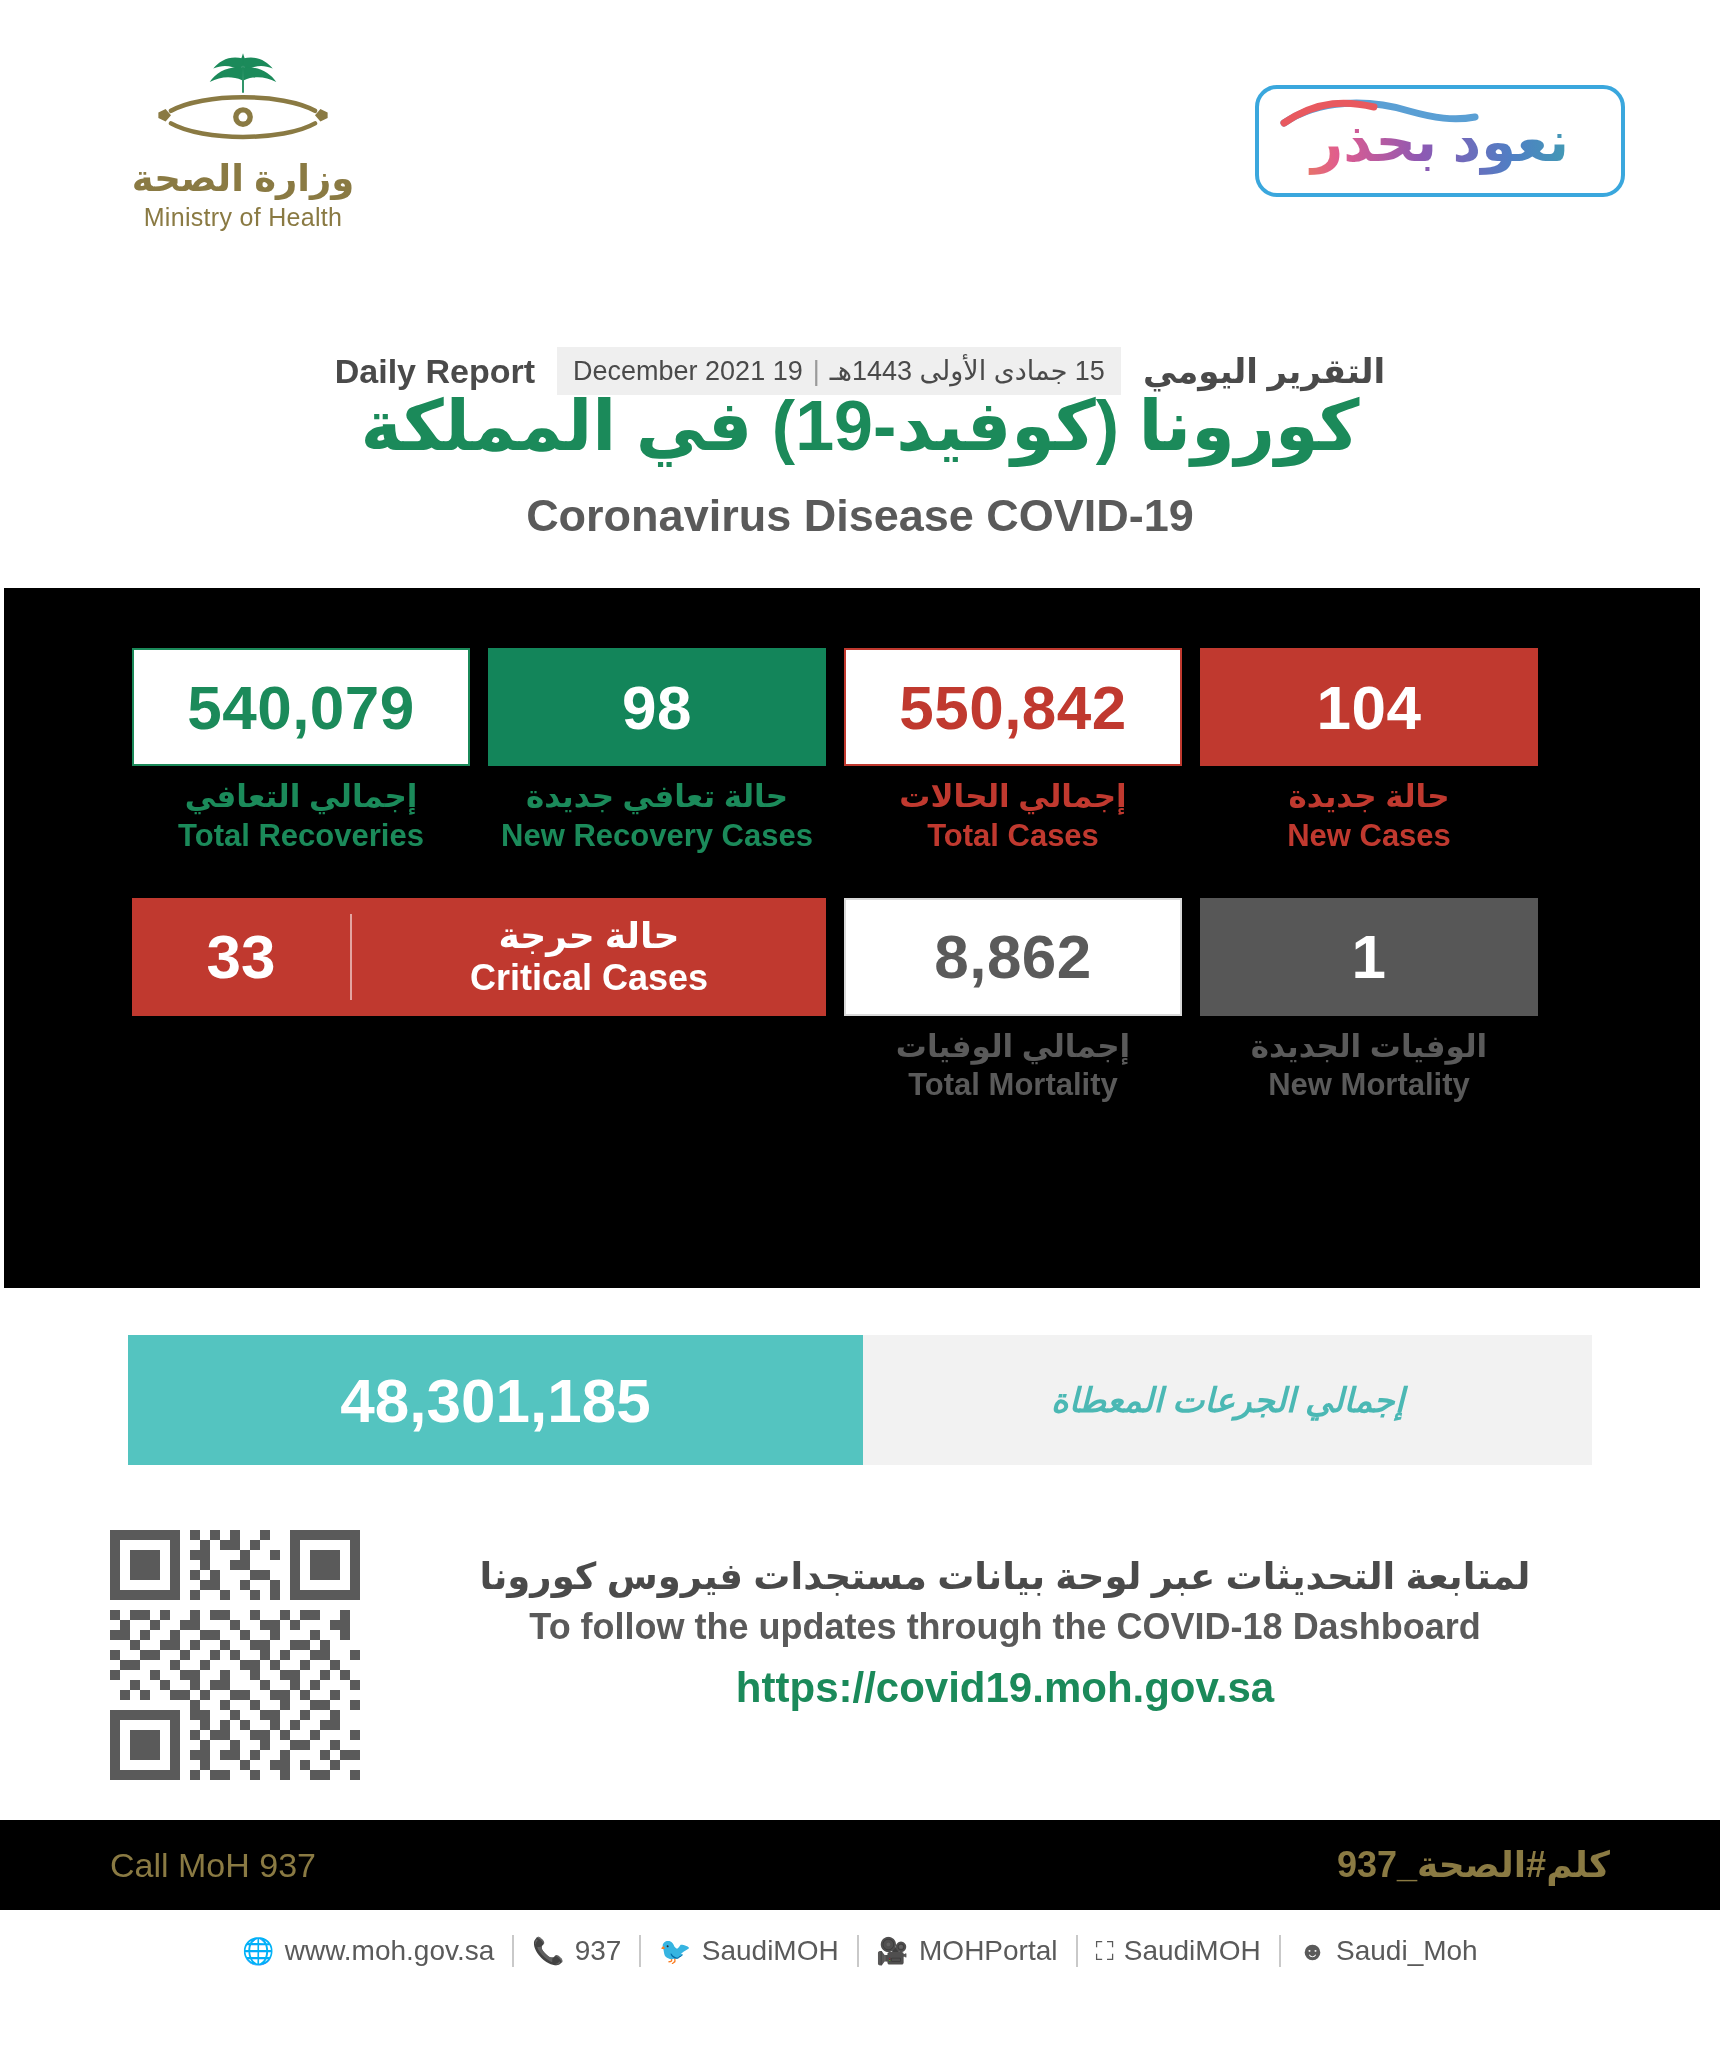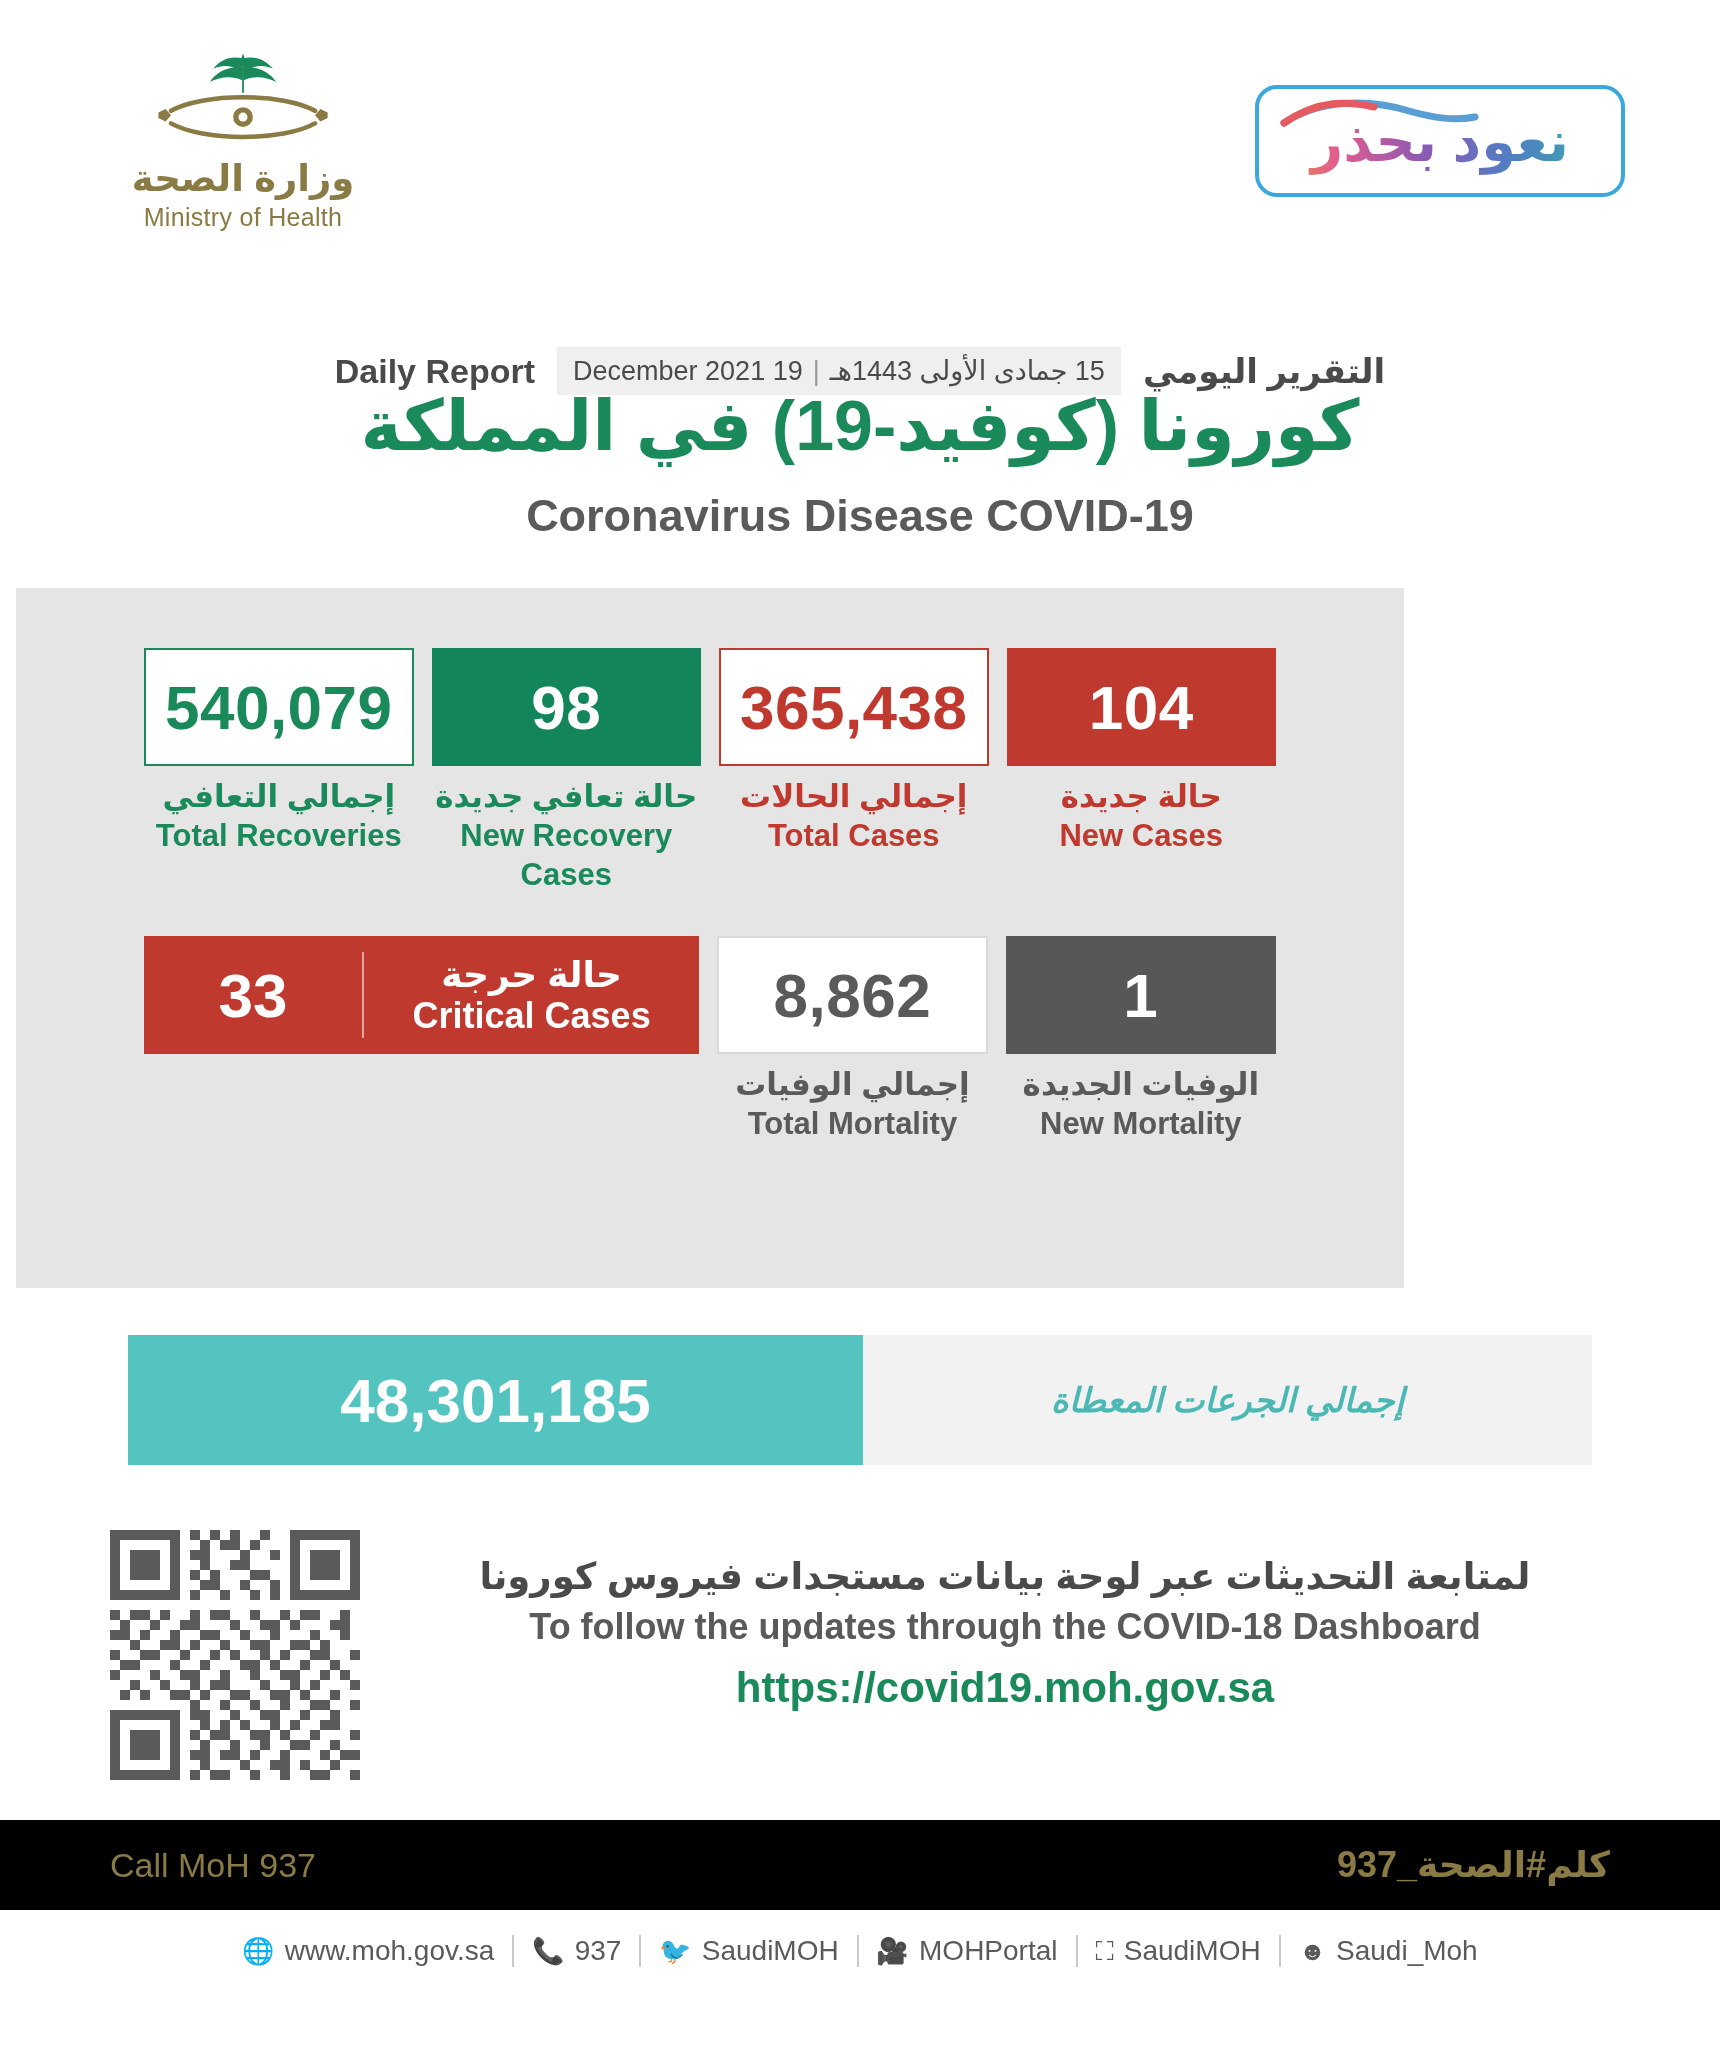--- a/index.html
+++ b/index.html
@@ -134,24 +134,24 @@
     text-align: center;
     font-size: 45px;
     font-weight: bold;
     color: #5a5a5a;
   }
 
   
   .stats-panel {
     position: absolute;
     top: 588px;
-    left: 16px;
-    width: 1388px;
+    left: 4px;
+    width: 1696px;
     height: 700px;
-    background: #e5e5e5;
+    background: #000000;
     padding: 60px 128px 0 128px;
   }
   .stats-grid {
     display: flex;
     flex-direction: row;
     gap: 18px;
   }
   .stat {
     width: 338px;
   }
@@ -403,21 +403,21 @@
 
     <div class="stat">
       <div class="box box-fill-green">98</div>
       <div class="labels">
         <div class="lab-ar c-green">حالة تعافي جديدة</div>
         <div class="lab-en c-green">New Recovery Cases</div>
       </div>
     </div>
 
     <div class="stat">
-      <div class="box box-outline-red">365,438</div>
+      <div class="box box-outline-red">550,842</div>
       <div class="labels">
         <div class="lab-ar c-red">إجمالي الحالات</div>
         <div class="lab-en c-red">Total Cases</div>
       </div>
     </div>
 
     <div class="stat">
       <div class="box box-fill-red">104</div>
       <div class="labels">
         <div class="lab-ar c-red">حالة جديدة</div>

